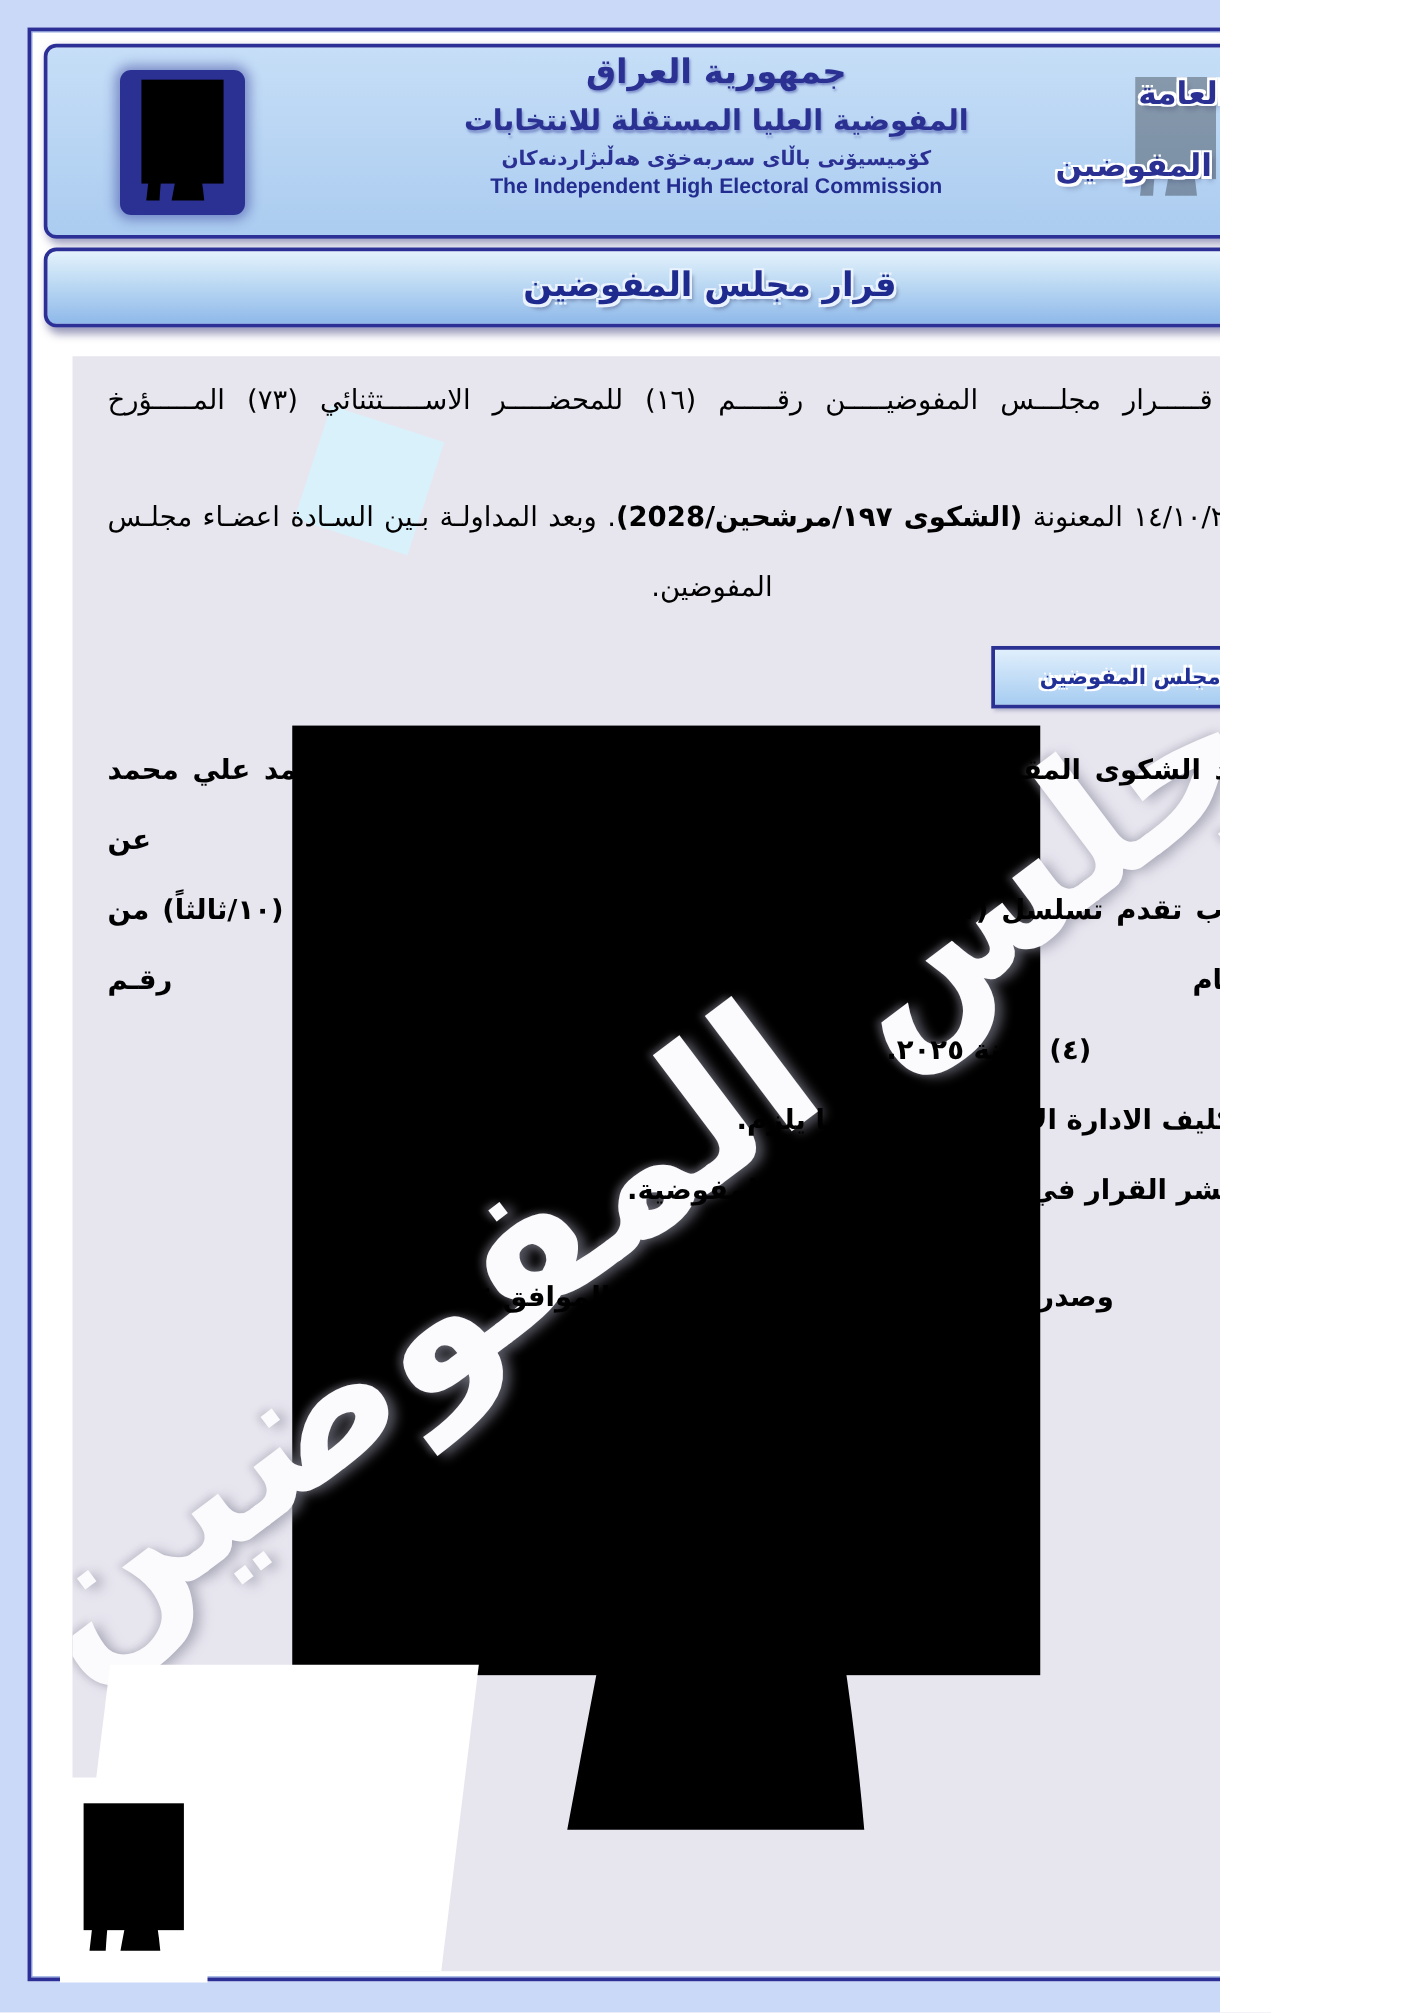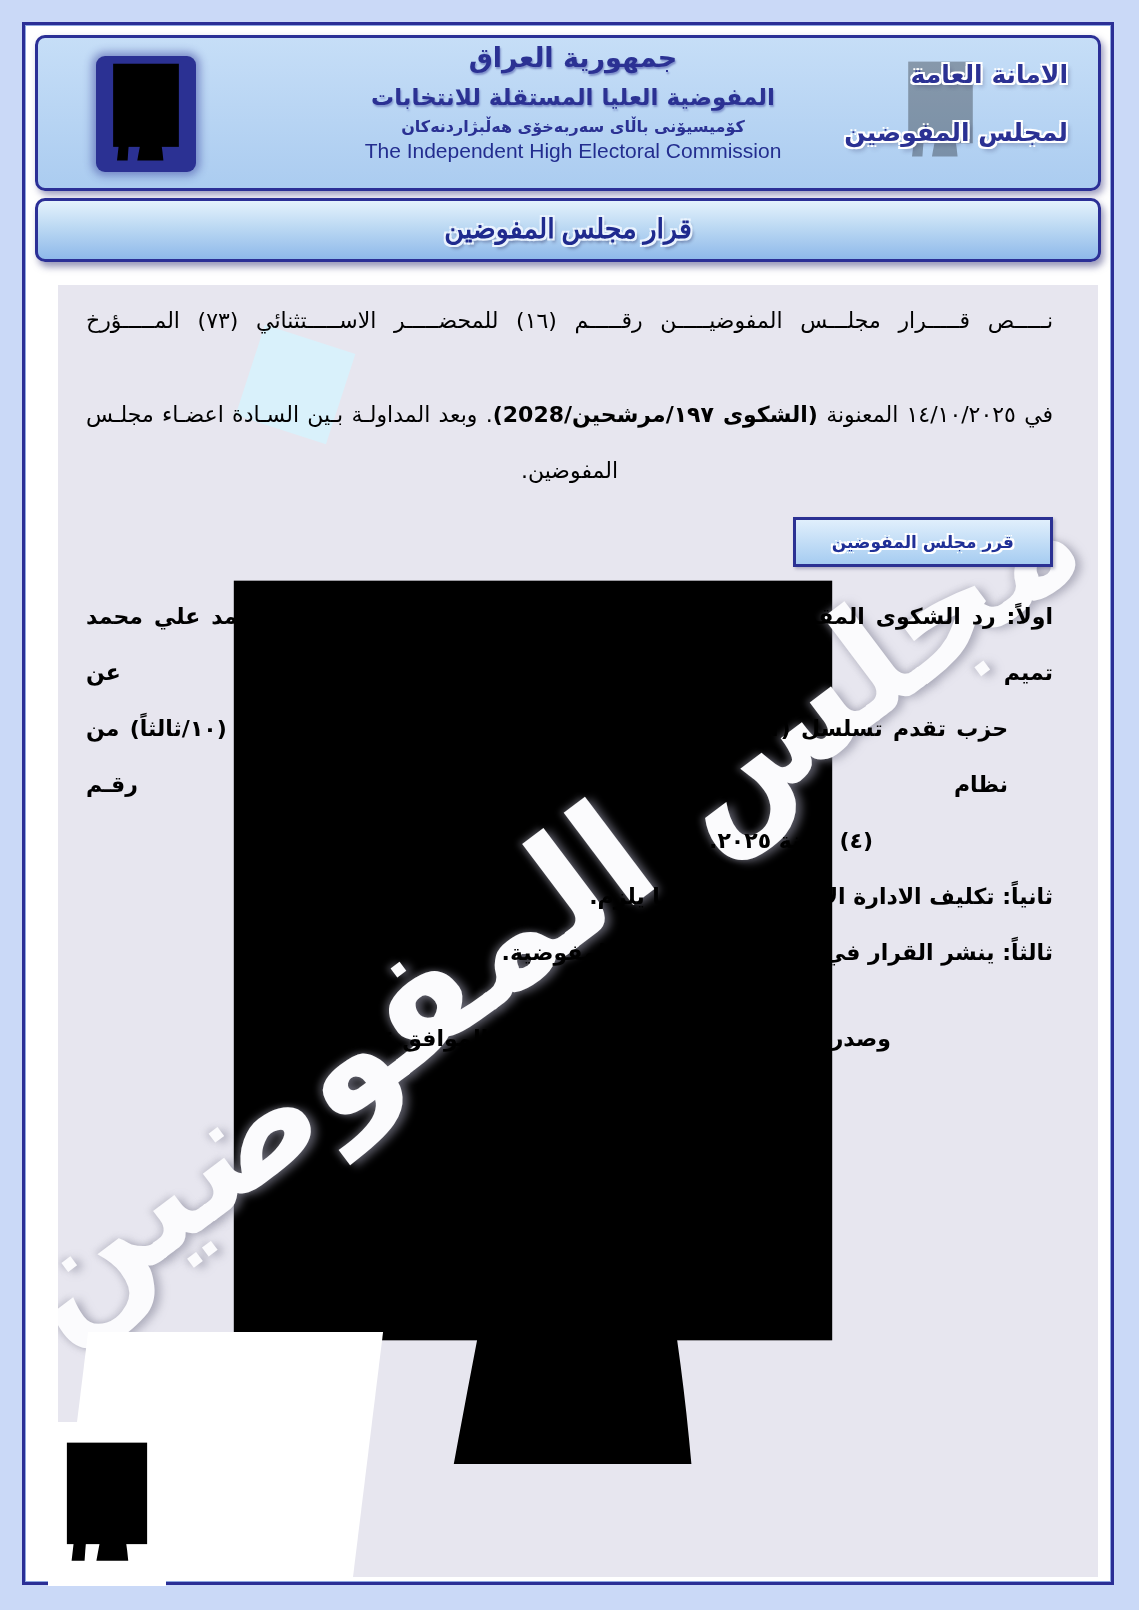--- a/index.html
+++ b/index.html
@@ -1,47 +1,47 @@
 <!DOCTYPE html>
 <html lang="ar"><head>
 <meta charset="utf-8">
 <style>
   html,body{margin:0;padding:0;}
-  .page{position:relative;width:1139px;height:1610px;background:#cad9f7;
+  .page{position:relative;width:976px;height:1610px;background:#cad9f7;
         font-family:"DejaVu Sans",sans-serif;overflow:hidden;}
   .frame{position:absolute;left:22px;top:22px;width:1086px;height:1557px;
          background:#ffffff;border:3px solid #2b2f96;box-shadow:inset 0 0 0 1px #8fa8e0;}
 
   
   .header-box{position:absolute;left:10px;top:10px;width:1060px;height:150px;
       background:linear-gradient(#c6def7,#abccf0);border:3px solid #2b2f96;border-radius:10px;
       box-shadow:3px 4px 7px rgba(60,60,130,.5);}
   .logo-badge{position:absolute;left:58px;top:18px;width:100px;height:116px;background:#2b3193;
       border-radius:9px;box-shadow:0 0 9px 4px rgba(43,49,147,.45);
       --lg-frame:#ffffff;--lg-fig:#39b4ea;--lg-dot:#ffffff;}
   .header-center{position:absolute;left:320px;top:4px;width:430px;text-align:center;
       color:#2b3193;direction:rtl;}
   .hc1{font-size:27px;font-weight:bold;text-shadow:1px 2px 2px rgba(43,49,147,.45);}
   .hc2{font-size:23px;font-weight:bold;margin-top:11px;text-shadow:1px 2px 2px rgba(43,49,147,.4);}
   .hc3{font-size:16px;font-weight:bold;margin-top:7px;}
-  .hc4{font-size:21px;font-weight:normal;margin-top:3px;color:#232d8f;
+  .hc4{font-size:17px;font-weight:bold;margin-top:3px;color:#232d8f;
        font-family:"Liberation Sans",sans-serif;direction:ltr;}
   .header-right{position:absolute;right:30px;top:22px;width:260px;text-align:right;direction:rtl;}
   .header-right .hr-line{font-size:25px;font-weight:bold;color:#2b3193;line-height:30px;
       text-shadow:-2px -2px 0 #fff,2px -2px 0 #fff,-2px 2px 0 #fff,2px 2px 0 #fff,3px 4px 4px rgba(40,40,90,.3);}
   .hr-gap{height:28px;}
   .header-right-wm{position:absolute;right:110px;top:16px;width:95px;height:114px;opacity:.3;
       --lg-frame:rgba(255,255,255,.9);--lg-fig:#bcd9f4;--lg-dot:#ffffff;}
 
   
   .title-bar{position:absolute;left:10px;top:173px;width:1060px;height:58px;
       background:linear-gradient(#e4f2fc 0%,#bcd9f3 45%,#8fb9ea 100%);
       border:3px solid #2b2f96;border-radius:10px;box-shadow:3px 5px 7px rgba(70,70,130,.55);
       text-align:center;line-height:56px;font-size:27px;font-weight:bold;color:#1f2a8e;direction:rtl;
-      text-shadow:-2px -2px 0 #eaf3fd,2px -2px 0 #eaf3fd,-2px 2px 0 #eaf3fd,2px 2px 0 #eaf3fd,3px 4px 3px rgba(40,40,90,.35);font-family:Liberation Serif, serif;}
+      text-shadow:-2px -2px 0 #eaf3fd,2px -2px 0 #eaf3fd,-2px 2px 0 #eaf3fd,2px 2px 0 #eaf3fd,3px 4px 3px rgba(40,40,90,.35);}
 
   
   .content{position:absolute;left:33px;top:260px;width:1040px;height:1292px;
       background:#e7e6ef;overflow:hidden;direction:rtl;}
   .wm-diamond{position:absolute;right:755px;top:52px;width:95px;height:95px;background:#d9f1fb;
       transform:rotate(18deg);z-index:1;}
   .wm-cyan{position:absolute;left:35px;top:225px;width:880px;height:1060px;z-index:2;
       --lg-frame:rgba(255,255,255,.95);--lg-fig:#dcedf8;--lg-dot:#ffffff;}
   .wm-text{position:absolute;left:-60px;top:500px;width:1180px;text-align:center;z-index:3;
       transform:rotate(-37deg);font-size:152px;font-weight:bold;color:#fbfbfd;white-space:nowrap;

